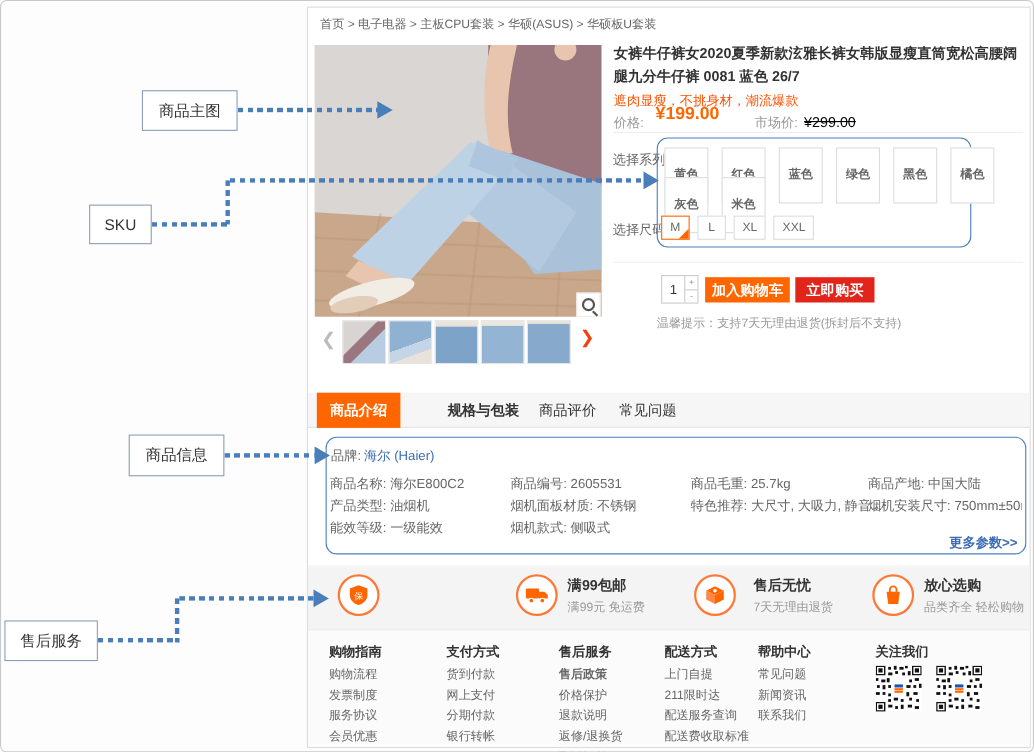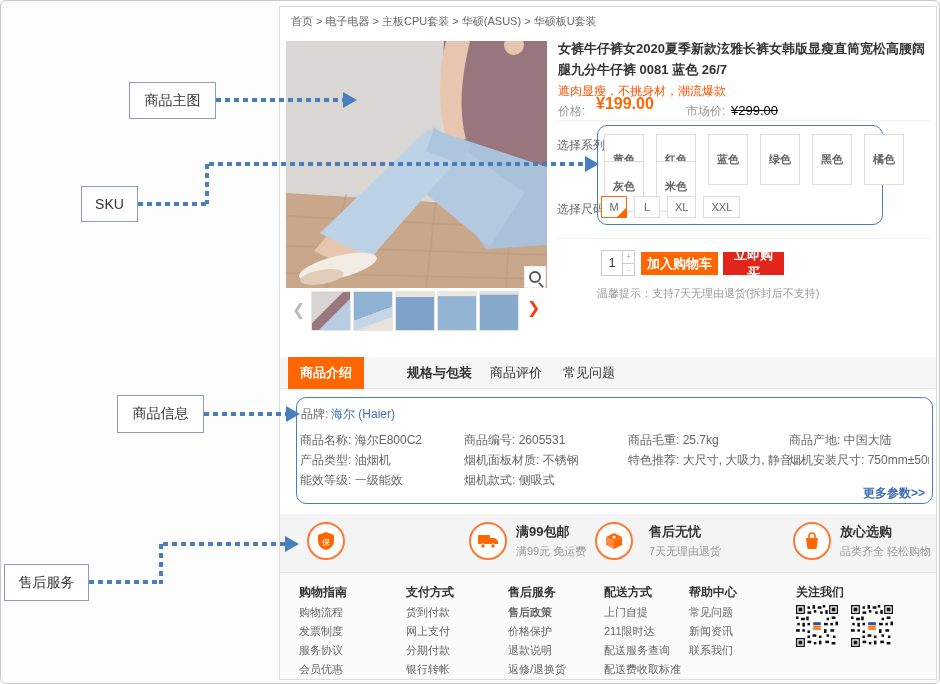--- a/index.html
+++ b/index.html
@@ -193,21 +193,21 @@
   <div class="divider" style="left:557px;top:237px;width:372px;"></div>
 
   <div class="stepper">
     <span class="val">1</span>
     <span class="btns">
       <span>+</span>
       <span>-</span>
     </span>
   </div>
   <button class="btn" style="left:640px;width:77px;background:#ff6600;">加入购物车</button>
-  <button class="btn" style="left:722px;width:61px;background:#e1251b;">立即购买</button>
+  <button class="btn" style="left:722px;width:72px;background:#e1251b;">立即购买</button>
   <div class="tips">温馨提示：支持7天无理由退货(拆封后不支持)</div>
 
   <div class="tabstrip"></div>
   <div class="tab-active">商品介绍</div>
   <div class="tab" style="left:406px;font-weight:bold;">规格与包装</div>
   <div class="tab" style="left:489px;">商品评价</div>
   <div class="tab" style="left:562px;">常见问题</div>
 
   <div class="info-frame"></div>
   <div class="info-cell" style="left:300px;top:405px;">品牌:</div>
@@ -240,21 +240,21 @@
           <path d="M13,5 h5 l3,3 v3 h-8 z" fill="#ff6600"></path>
           <circle cx="6" cy="13" r="2.2" fill="#ff6600" stroke="#fff"></circle>
           <circle cx="16" cy="13" r="2.2" fill="#ff6600" stroke="#fff"></circle>
         </svg>
     </span>
     <span>
         <div class="svc-title">满99包邮</div>
         <div class="svc-sub">满99元 免运费</div>
       </span>
   </div>
-  <div class="svc" style="left:594px;gap:16px;">
+  <div class="svc" style="left:630px;gap:16px;">
     <span class="svc-circle">
       <svg viewBox="0 0 20 20" width="20" height="20">
           <polygon points="10,2 18,6 10,10 2,6" fill="#ff6600"></polygon>
           <polygon points="2,6 10,10 10,18 2,14" fill="#ff8844"></polygon>
           <polygon points="18,6 10,10 10,18 18,14" fill="#ff6600"></polygon>
           <circle cx="10" cy="6" r="1.6" fill="#fff"></circle>
         </svg>
     </span>
     <span>
         <div class="svc-title">售后无忧</div>

